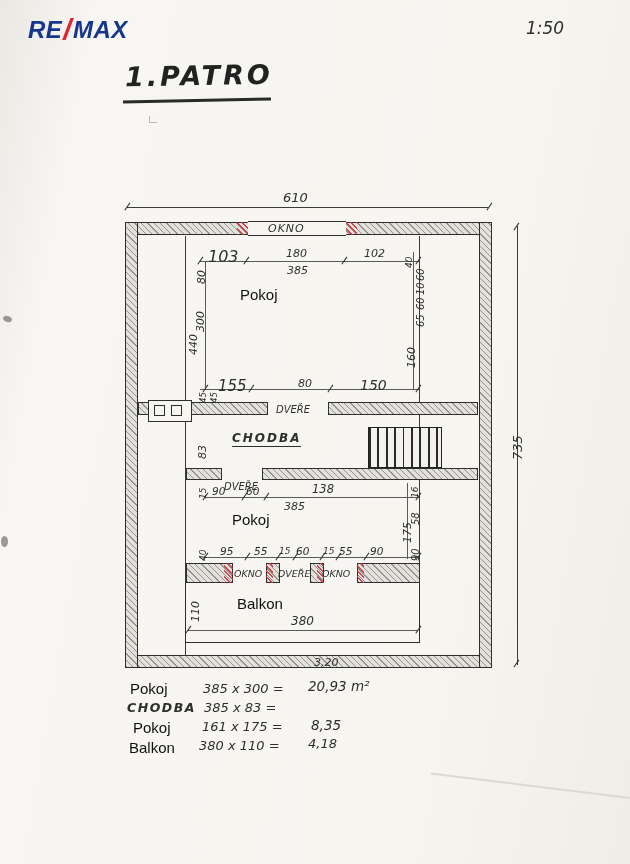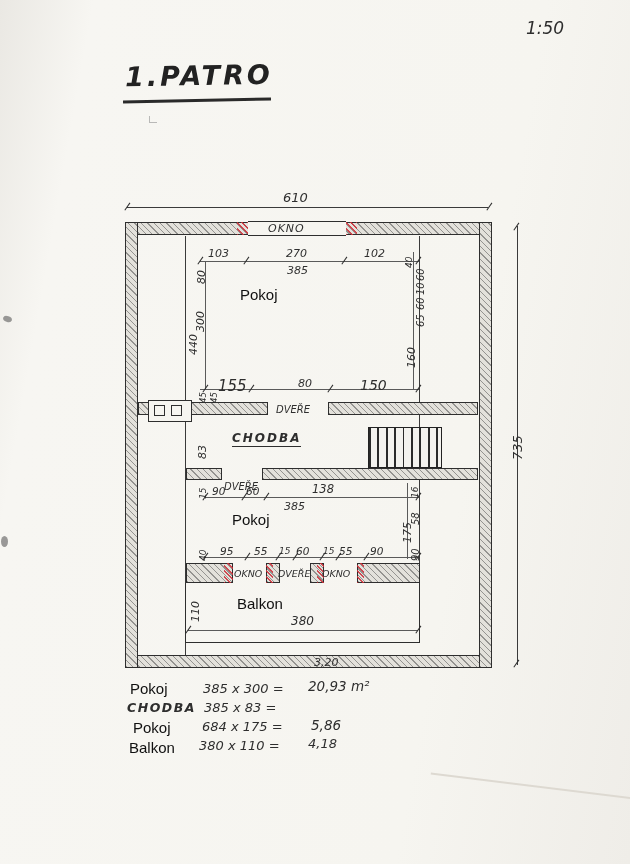--- a/index.html
+++ b/index.html
@@ -29,20 +29,23 @@
   .title { left:125px; top:60px; font-size:27px; font-weight:bold; letter-spacing:3px; color:#222; transform:rotate(-1deg); }
   .underline-bar { background:#2a2a2a; }
   .chodba-label { border-bottom:1.6px solid #2e2e2e; padding-bottom:1px; letter-spacing:2px; font-weight:bold; }
   .smudge { background:#5a5a5a; border-radius:50%; opacity:.6; }
 </style>
 </head>
 <body>
 
 <div class="sheet">
 
+  <div class="abs logo">
+    <span class="logo-re">RE</span><span class="logo-slash">/</span><span class="logo-max">MAX</span>
+  </div>
   <span class="abs hw" style="left:526px;top:18px;font-size:17px">1:50</span>
   <span class="abs hw title">1.PATRO</span>
   <div class="abs underline-bar" style="left:123px;top:99px;width:148px;height:2.5px;transform:rotate(-1.2deg)"></div>
   <div class="abs" style="left:149px;top:116px;width:8px;height:7px;border-left:1.5px solid #888;border-bottom:1.5px solid #888;opacity:.55"></div>
 
   <div class="abs dline" style="left:127px;top:207px;width:361px;height:1.3px"></div>
   <span class="abs hw" style="left:283px;top:190px;font-size:13px">610</span>
 
   <div class="abs dline" style="left:517px;top:226px;width:1.3px;height:439px"></div>
   <span class="abs hw rot" style="left:510px;top:460px;font-size:13px">735</span>
@@ -92,22 +95,22 @@
   <span class="abs print" style="left:237px;top:595px;font-size:15px">Balkon</span>
   <div class="abs cline" style="left:188px;top:630px;width:230px;height:1.2px"></div>
   <span class="abs hw" style="left:291px;top:614px;font-size:12px">380</span>
   <span class="abs hw rot" style="left:189px;top:622px;font-size:11px">110</span>
 
   <div class="abs cline" style="left:200px;top:261px;width:219px;height:1.2px"></div>
   <div class="abs cline" style="left:205px;top:261px;width:1.2px;height:129px"></div>
   <div class="abs cline" style="left:413px;top:252px;width:1.2px;height:138px"></div>
   <div class="abs cline" style="left:200px;top:389px;width:219px;height:1.2px"></div>
 
-  <span class="abs hw" style="left:208px;top:247px;font-size:11px">103</span>
-  <span class="abs hw" style="left:286px;top:247px;font-size:11px">270</span>
+  <span class="abs hw" style="left:208px;top:247px;font-size:16px">103</span>
+  <span class="abs hw" style="left:286px;top:247px;font-size:11px">180</span>
   <span class="abs hw" style="left:364px;top:247px;font-size:11px">102</span>
   <span class="abs hw rot" style="left:404px;top:268px;font-size:9px">40</span>
   <span class="abs hw" style="left:287px;top:264px;font-size:11px">385</span>
 
   <span class="abs print" style="left:240px;top:286px;font-size:15px">Pokoj</span>
 
   <span class="abs hw rot" style="left:195px;top:284px;font-size:11px">80</span>
   <span class="abs hw rot" style="left:194px;top:332px;font-size:11px">300</span>
   <span class="abs hw rot" style="left:187px;top:355px;font-size:11px">440</span>
   <span class="abs hw rot" style="left:198px;top:403px;font-size:8.5px">45</span>
@@ -177,22 +180,22 @@
 
   <span class="abs print" style="left:130px;top:680px;font-size:15px">Pokoj</span>
   <span class="abs hw" style="left:203px;top:681px;font-size:13px">385 x 300 =</span>
   <span class="abs hw" style="left:308px;top:678px;font-size:13.5px">20,93 m²</span>
 
   <span class="abs hw" style="left:127px;top:700px;font-size:12.5px;letter-spacing:1.5px;font-weight:bold">CHODBA</span>
   <span class="abs hw" style="left:204px;top:700px;font-size:13px">385 x 83 =</span>
   <span class="abs hw" style="left:314px;top:656px;font-size:11px">3,20</span>
 
   <span class="abs print" style="left:133px;top:719px;font-size:15px">Pokoj</span>
-  <span class="abs hw" style="left:202px;top:719px;font-size:13px">684 x 175 =</span>
-  <span class="abs hw" style="left:311px;top:717px;font-size:13.5px">5,86</span>
+  <span class="abs hw" style="left:202px;top:719px;font-size:13px">161 x 175 =</span>
+  <span class="abs hw" style="left:311px;top:717px;font-size:13.5px">8,35</span>
 
   <span class="abs print" style="left:129px;top:739px;font-size:15px">Balkon</span>
   <span class="abs hw" style="left:199px;top:738px;font-size:13px">380 x 110 =</span>
   <span class="abs hw" style="left:308px;top:736px;font-size:13px">4,18</span>
 
   <div class="abs smudge" style="left:3px;top:316px;width:9px;height:6px;transform:rotate(20deg)"></div>
   <div class="abs smudge" style="left:1px;top:536px;width:7px;height:11px"></div>
   <div class="abs" style="left:430px;top:786px;width:220px;height:1.5px;background:#ddd9d1;transform:rotate(7deg)"></div>
 
 </div>

